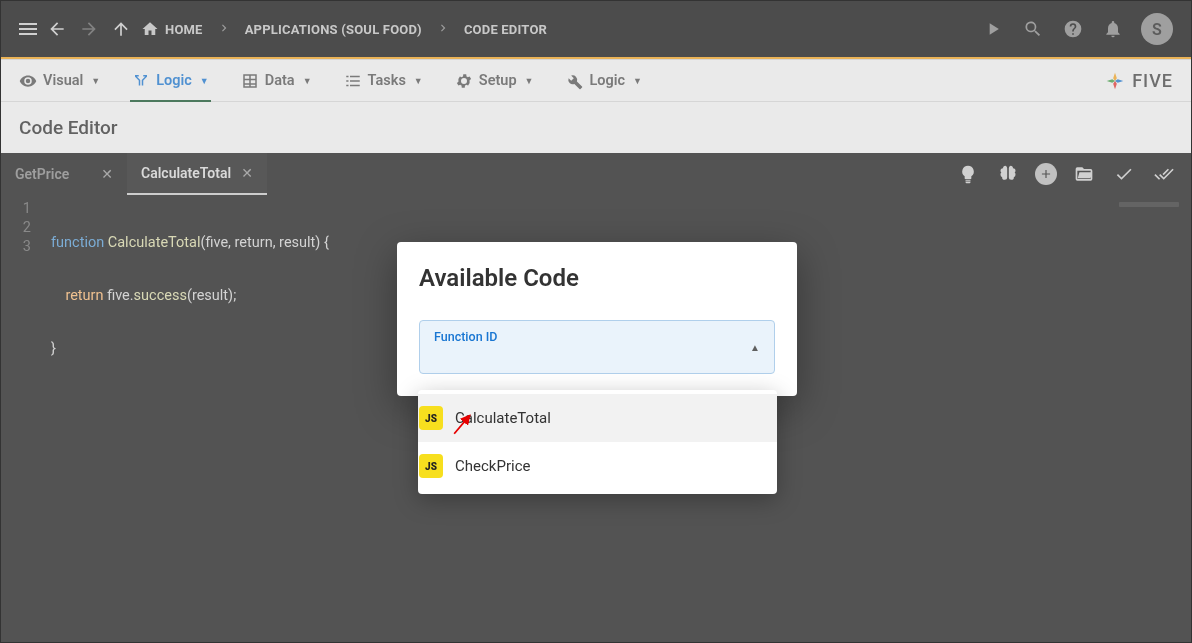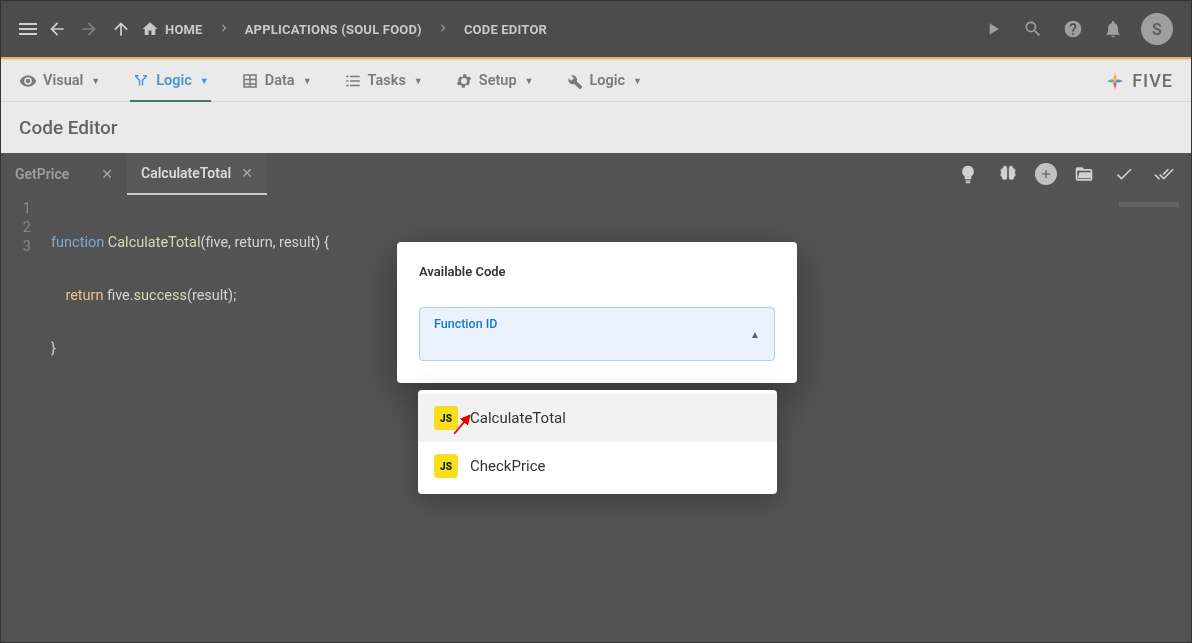--- a/index.html
+++ b/index.html
@@ -57,28 +57,28 @@
     .kw2 { color: #569cd6; }
     .fn { color: #dcdcaa; }
     .minimap { width: 80px; background: #1e1e1e; }
     .minimap-hint { margin-top: 3px; margin-left: 8px; width: 60px; height: 5px; background: rgba(255,255,255,0.11); border-radius: 1px; }
     
     
     .scrim { position: absolute; inset: 0; background: rgba(210, 210, 210, 0.30); }
     
     
     .dialog { position: absolute; left: 396px; top: 241px; width: 400px; background: #fff; border-radius: 4px; box-shadow: 0 12px 40px rgba(0,0,0,0.35); padding: 22px; }
-    .dialog-title { font-size: 13px; font-weight: 600; color: #333; margin-bottom: 28px; }
+    .dialog-title { font-size: 24px; font-weight: 600; color: #333; margin-bottom: 28px; }
     .select-field { border: 1px solid #b0cfeb; background: #eaf3fb; border-radius: 4px; height: 54px; display: flex; align-items: center; justify-content: space-between; padding: 0 14px; cursor: pointer; position: relative; margin-top: 20px; }
     .select-label { color: #1976d2; font-size: 12.5px; font-weight: 500; position: absolute; top: 8px; }
     .select-caret { margin-left: auto; font-size: 10px; color: #606060; }
     
     
     .dropdown { position: absolute; left: 417px; top: 389px; width: 359px; background: #fff; border-radius: 4px; box-shadow: 0 6px 24px rgba(0,0,0,0.28); padding: 4px 0; overflow: hidden; }
-    .dd-item { display: flex; align-items: center; gap: 12px; padding: 12px 16px; font-size: 15px; color: #333; cursor: pointer; }
+    .dd-item { display: flex; align-items: center; gap: 12px; padding: 12px 1px; font-size: 15px; color: #333; cursor: pointer; }
     .dd-item.hov { background: #f2f2f2; }
     .js-badge { width: 24px; height: 24px; background: #f7df1e; border-radius: 4px; display: flex; align-items: center; justify-content: center; font-size: 10px; font-weight: 900; color: #222; }
 
     
     .red-arrow { position: absolute; left: 449px; top: 409px; width: 28px; height: 28px; pointer-events: none; }
   </style>
 </head>
 <body>
 
 <div class="top-header">

